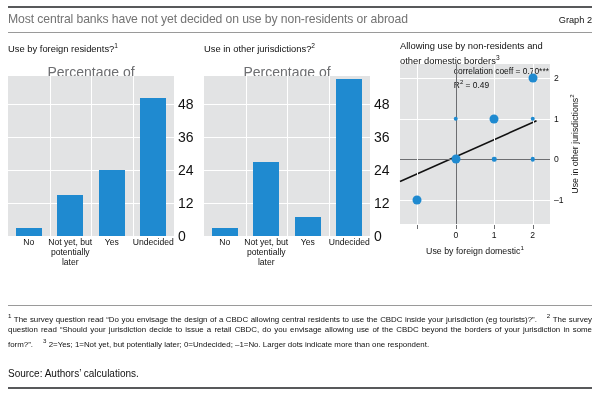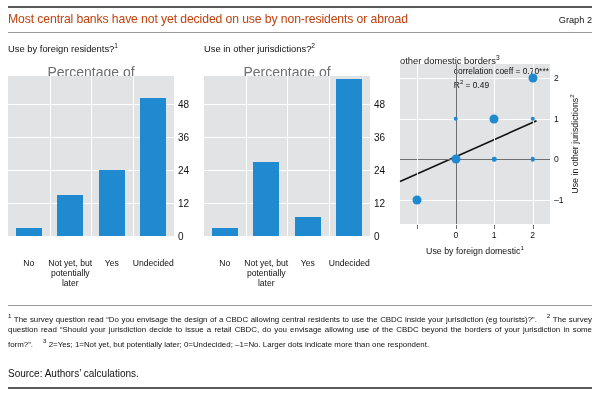--- a/index.html
+++ b/index.html
@@ -47,21 +47,21 @@
   }
   .title-row {
     position: absolute;
     left: 8px; right: 8px; top: 12px;
     display: flex;
     align-items: baseline;
     justify-content: space-between;
   }
   .main-title {
     font-size: 12.2px;
-    color: #c2410c;
+    color: #737373;
     letter-spacing: -0.1px;
   }
   .graph-number {
     font-size: 9.2px;
     color: #111111;
     white-space: nowrap;
     padding-left: 10px;
   }
 
   
@@ -127,31 +127,30 @@
     background: #ffffff;
   }
   .bar {
     position: absolute;
     bottom: 0;
     background: #1f8ad0;
   }
   .ytick {
     position: absolute;
     left: 170px;
-    font-size: 10px;
+    font-size: 14px;
     color: #111111;
     transform: translateY(-50%);
   }
   .xlabels {
     position: absolute;
     left: 0;
     top: 162px;
     width: 166px;
     height: 48px;
-    margin-top: 21px;
   }
   .xlabel {
     position: absolute;
     font-size: 8.6px;
     line-height: 9.8px;
     color: #111111;
     text-align: center;
     transform: translateX(-50%);
   }
 
@@ -371,21 +370,21 @@
             <div class="xlabel" style="left: 20.75px; top: 0px; width: 55.5px;">No</div>
             <div class="xlabel" style="left: 62.25px; top: 0px; width: 55.5px;">Not yet, but potentially later</div>
             <div class="xlabel" style="left: 103.75px; top: 0px; width: 55.5px;">Yes</div>
             <div class="xlabel" style="left: 145.25px; top: 0px; width: 55.5px;">Undecided</div>
           </div>
       </div>
     </div>
 
     <div class="panel panel-c">
       <div class="panel-title">
-        <br>
+        <span>Allowing use by non-residents and</span><br>
         <span>other domestic borders</span><sup>3</sup>
       </div>
       <div class="scatter-wrap">
         <div class="scatter-plot" id="plotC">
           <svg class="fitline" id="fitline" viewBox="0 0 150 160" preserveAspectRatio="none">
               <line x1="0" y1="117.46835443037975" x2="136.53846153846152" y2="56.70886075949369" stroke="#111111" stroke-width="1.6"></line>
             </svg>
           <div class="annot" id="annotC" style="left: 53.8462px; top: 2px;">
             <div>correlation coeff = 0.70***</div>
             <div><span>R</span><sup>2</sup><span> = 0.49</span></div>

